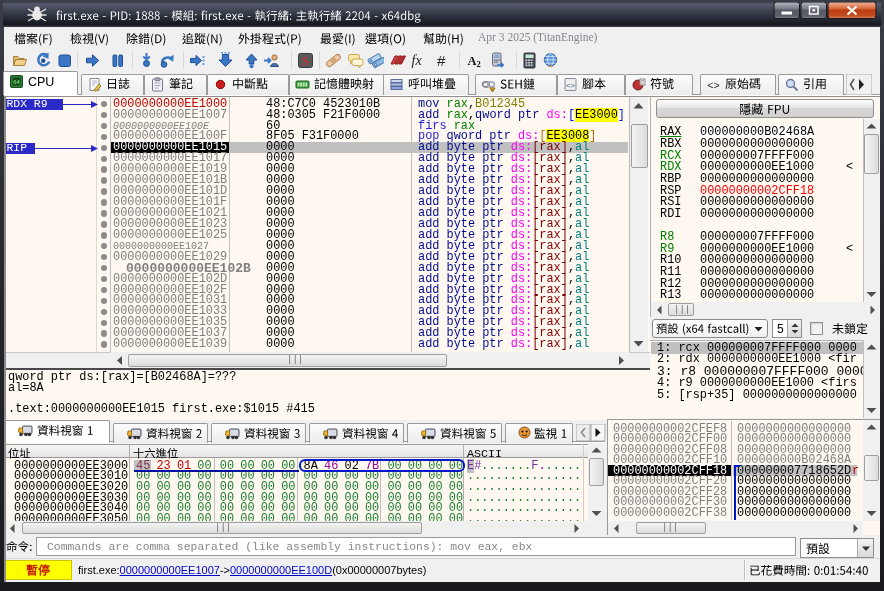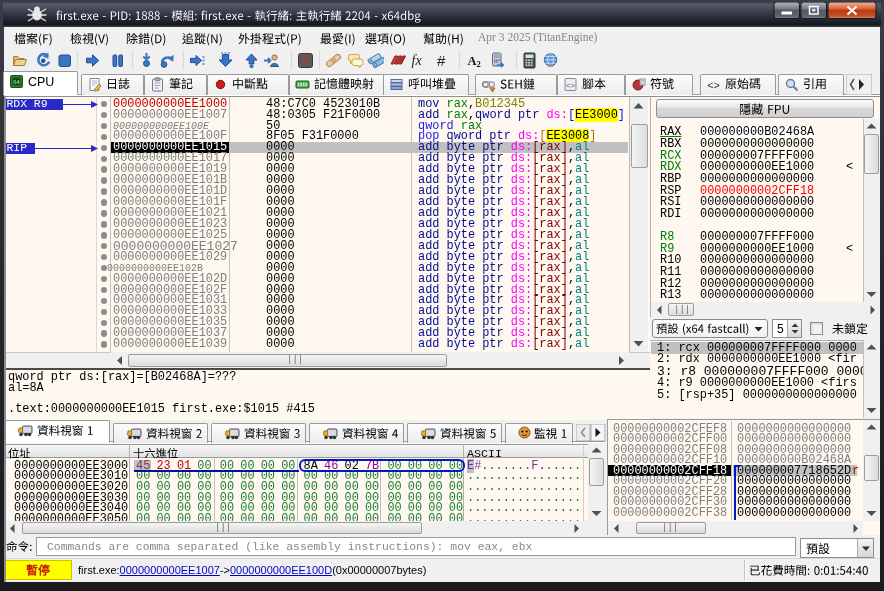--- a/index.html
+++ b/index.html
@@ -357,22 +357,22 @@
 <div style="position:absolute;left:96px;top:97px;width:1px;height:255px;background:#e0d8d0;"></div>
 <div style="position:absolute;left:113px;top:98.7px;font-family:'Liberation Mono',monospace;font-size:11.9px;line-height:11px;white-space:pre;color:#c00000;">0000000000EE1000</div>
 <div style="position:absolute;left:266px;top:98.7px;font-family:'Liberation Mono',monospace;font-size:11.9px;line-height:11px;white-space:pre;color:#000;">48:C7C0 4523010B</div>
 <div style="position:absolute;left:418px;top:98.7px;font-family:'Liberation Mono',monospace;font-size:11.9px;line-height:11px;white-space:pre;color:#000;"><span style="color:#000d92">mov </span><span style="color:#008000">rax</span>,<span style="color:#808000">B012345</span></div>
 <div style="position:absolute;left:100.5px;top:100.9px;width:6.5px;height:6.5px;border-radius:50%;background:#8c8c8c;"></div>
 <div style="position:absolute;left:113px;top:109.63px;font-family:'Liberation Mono',monospace;font-size:11.9px;line-height:11px;white-space:pre;color:#808080;">0000000000EE1007</div>
 <div style="position:absolute;left:266px;top:109.63px;font-family:'Liberation Mono',monospace;font-size:11.9px;line-height:11px;white-space:pre;color:#000;">48:0305 F21F0000</div>
 <div style="position:absolute;left:418px;top:109.63px;font-family:'Liberation Mono',monospace;font-size:11.9px;line-height:11px;white-space:pre;color:#000;"><span style="color:#000d92">add </span><span style="color:#008000">rax</span>,<span style="color:#000d92">qword ptr </span><span style="color:#ff00ff">ds:</span><span style="color:#0018c8">[</span><span style="background:#ffff00;color:#000">EE3000</span><span style="color:#0018c8">]</span></div>
 <div style="position:absolute;left:100.5px;top:111.83px;width:6.5px;height:6.5px;border-radius:50%;background:#8c8c8c;"></div>
 <div style="position:absolute;left:113px;top:120.56px;font-family:'Liberation Mono',monospace;font-size:10px;line-height:11px;white-space:pre;color:#808080;font-style:italic;">0000000000EE100E</div>
-<div style="position:absolute;left:266px;top:120.56px;font-family:'Liberation Mono',monospace;font-size:11.9px;line-height:11px;white-space:pre;color:#000;">50</div>
-<div style="position:absolute;left:418px;top:120.56px;font-family:'Liberation Mono',monospace;font-size:11.9px;line-height:11px;white-space:pre;color:#000;"><span style="color:#2222e0">qword </span><span style="color:#008000">rax</span></div>
+<div style="position:absolute;left:266px;top:120.56px;font-family:'Liberation Mono',monospace;font-size:11.9px;line-height:11px;white-space:pre;color:#000;">60</div>
+<div style="position:absolute;left:418px;top:120.56px;font-family:'Liberation Mono',monospace;font-size:11.9px;line-height:11px;white-space:pre;color:#000;"><span style="color:#2222e0">firs </span><span style="color:#008000">rax</span></div>
 <div style="position:absolute;left:100.5px;top:122.76px;width:6.5px;height:6.5px;border-radius:50%;background:#8c8c8c;"></div>
 <div style="position:absolute;left:113px;top:131.49px;font-family:'Liberation Mono',monospace;font-size:11.9px;line-height:11px;white-space:pre;color:#808080;">0000000000EE100F</div>
 <div style="position:absolute;left:266px;top:131.49px;font-family:'Liberation Mono',monospace;font-size:11.9px;line-height:11px;white-space:pre;color:#000;">8F05 F31F0000</div>
 <div style="position:absolute;left:418px;top:131.49px;font-family:'Liberation Mono',monospace;font-size:11.9px;line-height:11px;white-space:pre;color:#000;"><span style="color:#2222e0">pop </span><span style="color:#000d92">qword ptr </span><span style="color:#ff00ff">ds:</span><span style="color:#c07000">[</span><span style="background:#ffff00;color:#000">EE3008</span><span style="color:#c07000">]</span></div>
 <div style="position:absolute;left:100.5px;top:133.69px;width:6.5px;height:6.5px;border-radius:50%;background:#8c8c8c;"></div>
 <div style="position:absolute;left:111px;top:141.92000000000002px;width:517px;height:11.43px;background:#c0c0c0;"></div>
 <div style="position:absolute;left:111px;top:141.92000000000002px;width:118px;height:11.43px;background:#000;"></div>
 <div style="position:absolute;left:113px;top:142.42000000000002px;font-family:'Liberation Mono',monospace;font-size:11.9px;line-height:11px;white-space:pre;color:#fff;">0000000000EE1015</div>
 <div style="position:absolute;left:266px;top:142.42000000000002px;font-family:'Liberation Mono',monospace;font-size:11.9px;line-height:11px;white-space:pre;color:#000;">0000</div>
 <div style="position:absolute;left:418px;top:142.42000000000002px;font-family:'Liberation Mono',monospace;font-size:11.9px;line-height:11px;white-space:pre;color:#000;"><span style="color:#000d92">add byte ptr </span><span style="color:#ff00ff">ds:</span><span style="color:#800000">[rax]</span>,<span style="color:#008080">al</span></div>
@@ -402,29 +402,29 @@
 <div style="position:absolute;left:418px;top:208.0px;font-family:'Liberation Mono',monospace;font-size:11.9px;line-height:11px;white-space:pre;color:#000;"><span style="color:#000d92">add byte ptr </span><span style="color:#ff00ff">ds:</span><span style="color:#800000">[rax]</span>,<span style="color:#008080">al</span></div>
 <div style="position:absolute;left:100.5px;top:210.2px;width:6.5px;height:6.5px;border-radius:50%;background:#8c8c8c;"></div>
 <div style="position:absolute;left:113px;top:218.93px;font-family:'Liberation Mono',monospace;font-size:11.9px;line-height:11px;white-space:pre;color:#808080;">0000000000EE1023</div>
 <div style="position:absolute;left:266px;top:218.93px;font-family:'Liberation Mono',monospace;font-size:11.9px;line-height:11px;white-space:pre;color:#000;">0000</div>
 <div style="position:absolute;left:418px;top:218.93px;font-family:'Liberation Mono',monospace;font-size:11.9px;line-height:11px;white-space:pre;color:#000;"><span style="color:#000d92">add byte ptr </span><span style="color:#ff00ff">ds:</span><span style="color:#800000">[rax]</span>,<span style="color:#008080">al</span></div>
 <div style="position:absolute;left:100.5px;top:221.13px;width:6.5px;height:6.5px;border-radius:50%;background:#8c8c8c;"></div>
 <div style="position:absolute;left:113px;top:229.86px;font-family:'Liberation Mono',monospace;font-size:11.9px;line-height:11px;white-space:pre;color:#808080;">0000000000EE1025</div>
 <div style="position:absolute;left:266px;top:229.86px;font-family:'Liberation Mono',monospace;font-size:11.9px;line-height:11px;white-space:pre;color:#000;">0000</div>
 <div style="position:absolute;left:418px;top:229.86px;font-family:'Liberation Mono',monospace;font-size:11.9px;line-height:11px;white-space:pre;color:#000;"><span style="color:#000d92">add byte ptr </span><span style="color:#ff00ff">ds:</span><span style="color:#800000">[rax]</span>,<span style="color:#008080">al</span></div>
 <div style="position:absolute;left:100.5px;top:232.06px;width:6.5px;height:6.5px;border-radius:50%;background:#8c8c8c;"></div>
-<div style="position:absolute;left:113px;top:240.79000000000002px;font-family:'Liberation Mono',monospace;font-size:13px;line-height:11px;white-space:pre;color:#808080;">0000000000EE1027</div>
+<div style="position:absolute;left:113px;top:240.79000000000002px;font-family:'Liberation Mono',monospace;font-size:10px;line-height:11px;white-space:pre;color:#808080;">0000000000EE1027</div>
 <div style="position:absolute;left:266px;top:240.79000000000002px;font-family:'Liberation Mono',monospace;font-size:11.9px;line-height:11px;white-space:pre;color:#000;">0000</div>
 <div style="position:absolute;left:418px;top:240.79000000000002px;font-family:'Liberation Mono',monospace;font-size:11.9px;line-height:11px;white-space:pre;color:#000;"><span style="color:#000d92">add byte ptr </span><span style="color:#ff00ff">ds:</span><span style="color:#800000">[rax]</span>,<span style="color:#008080">al</span></div>
 <div style="position:absolute;left:100.5px;top:242.99px;width:6.5px;height:6.5px;border-radius:50%;background:#8c8c8c;"></div>
 <div style="position:absolute;left:113px;top:251.71999999999997px;font-family:'Liberation Mono',monospace;font-size:11.9px;line-height:11px;white-space:pre;color:#808080;">0000000000EE1029</div>
 <div style="position:absolute;left:266px;top:251.71999999999997px;font-family:'Liberation Mono',monospace;font-size:11.9px;line-height:11px;white-space:pre;color:#000;">0000</div>
 <div style="position:absolute;left:418px;top:251.71999999999997px;font-family:'Liberation Mono',monospace;font-size:11.9px;line-height:11px;white-space:pre;color:#000;"><span style="color:#000d92">add byte ptr </span><span style="color:#ff00ff">ds:</span><span style="color:#800000">[rax]</span>,<span style="color:#008080">al</span></div>
 <div style="position:absolute;left:100.5px;top:253.91999999999996px;width:6.5px;height:6.5px;border-radius:50%;background:#8c8c8c;"></div>
-<div style="position:absolute;left:107px;top:262.65px;font-family:'Liberation Mono',monospace;font-size:10px;line-height:11px;white-space:pre;color:#808080;">0000000000EE102B</div>
+<div style="position:absolute;left:126px;top:262.65px;font-family:'Liberation Mono',monospace;font-size:13px;line-height:11px;white-space:pre;color:#808080;font-weight:bold;">0000000000EE102B</div>
 <div style="position:absolute;left:266px;top:262.65px;font-family:'Liberation Mono',monospace;font-size:11.9px;line-height:11px;white-space:pre;color:#000;">0000</div>
 <div style="position:absolute;left:418px;top:262.65px;font-family:'Liberation Mono',monospace;font-size:11.9px;line-height:11px;white-space:pre;color:#000;"><span style="color:#000d92">add byte ptr </span><span style="color:#ff00ff">ds:</span><span style="color:#800000">[rax]</span>,<span style="color:#008080">al</span></div>
 <div style="position:absolute;left:100.5px;top:264.84999999999997px;width:6.5px;height:6.5px;border-radius:50%;background:#8c8c8c;"></div>
 <div style="position:absolute;left:113px;top:273.58px;font-family:'Liberation Mono',monospace;font-size:11.9px;line-height:11px;white-space:pre;color:#808080;">0000000000EE102D</div>
 <div style="position:absolute;left:266px;top:273.58px;font-family:'Liberation Mono',monospace;font-size:11.9px;line-height:11px;white-space:pre;color:#000;">0000</div>
 <div style="position:absolute;left:418px;top:273.58px;font-family:'Liberation Mono',monospace;font-size:11.9px;line-height:11px;white-space:pre;color:#000;"><span style="color:#000d92">add byte ptr </span><span style="color:#ff00ff">ds:</span><span style="color:#800000">[rax]</span>,<span style="color:#008080">al</span></div>
 <div style="position:absolute;left:100.5px;top:275.78px;width:6.5px;height:6.5px;border-radius:50%;background:#8c8c8c;"></div>
 <div style="position:absolute;left:113px;top:284.51px;font-family:'Liberation Mono',monospace;font-size:11.9px;line-height:11px;white-space:pre;color:#808080;">0000000000EE102F</div>
 <div style="position:absolute;left:266px;top:284.51px;font-family:'Liberation Mono',monospace;font-size:11.9px;line-height:11px;white-space:pre;color:#000;">0000</div>
 <div style="position:absolute;left:418px;top:284.51px;font-family:'Liberation Mono',monospace;font-size:11.9px;line-height:11px;white-space:pre;color:#000;"><span style="color:#000d92">add byte ptr </span><span style="color:#ff00ff">ds:</span><span style="color:#800000">[rax]</span>,<span style="color:#008080">al</span></div>

